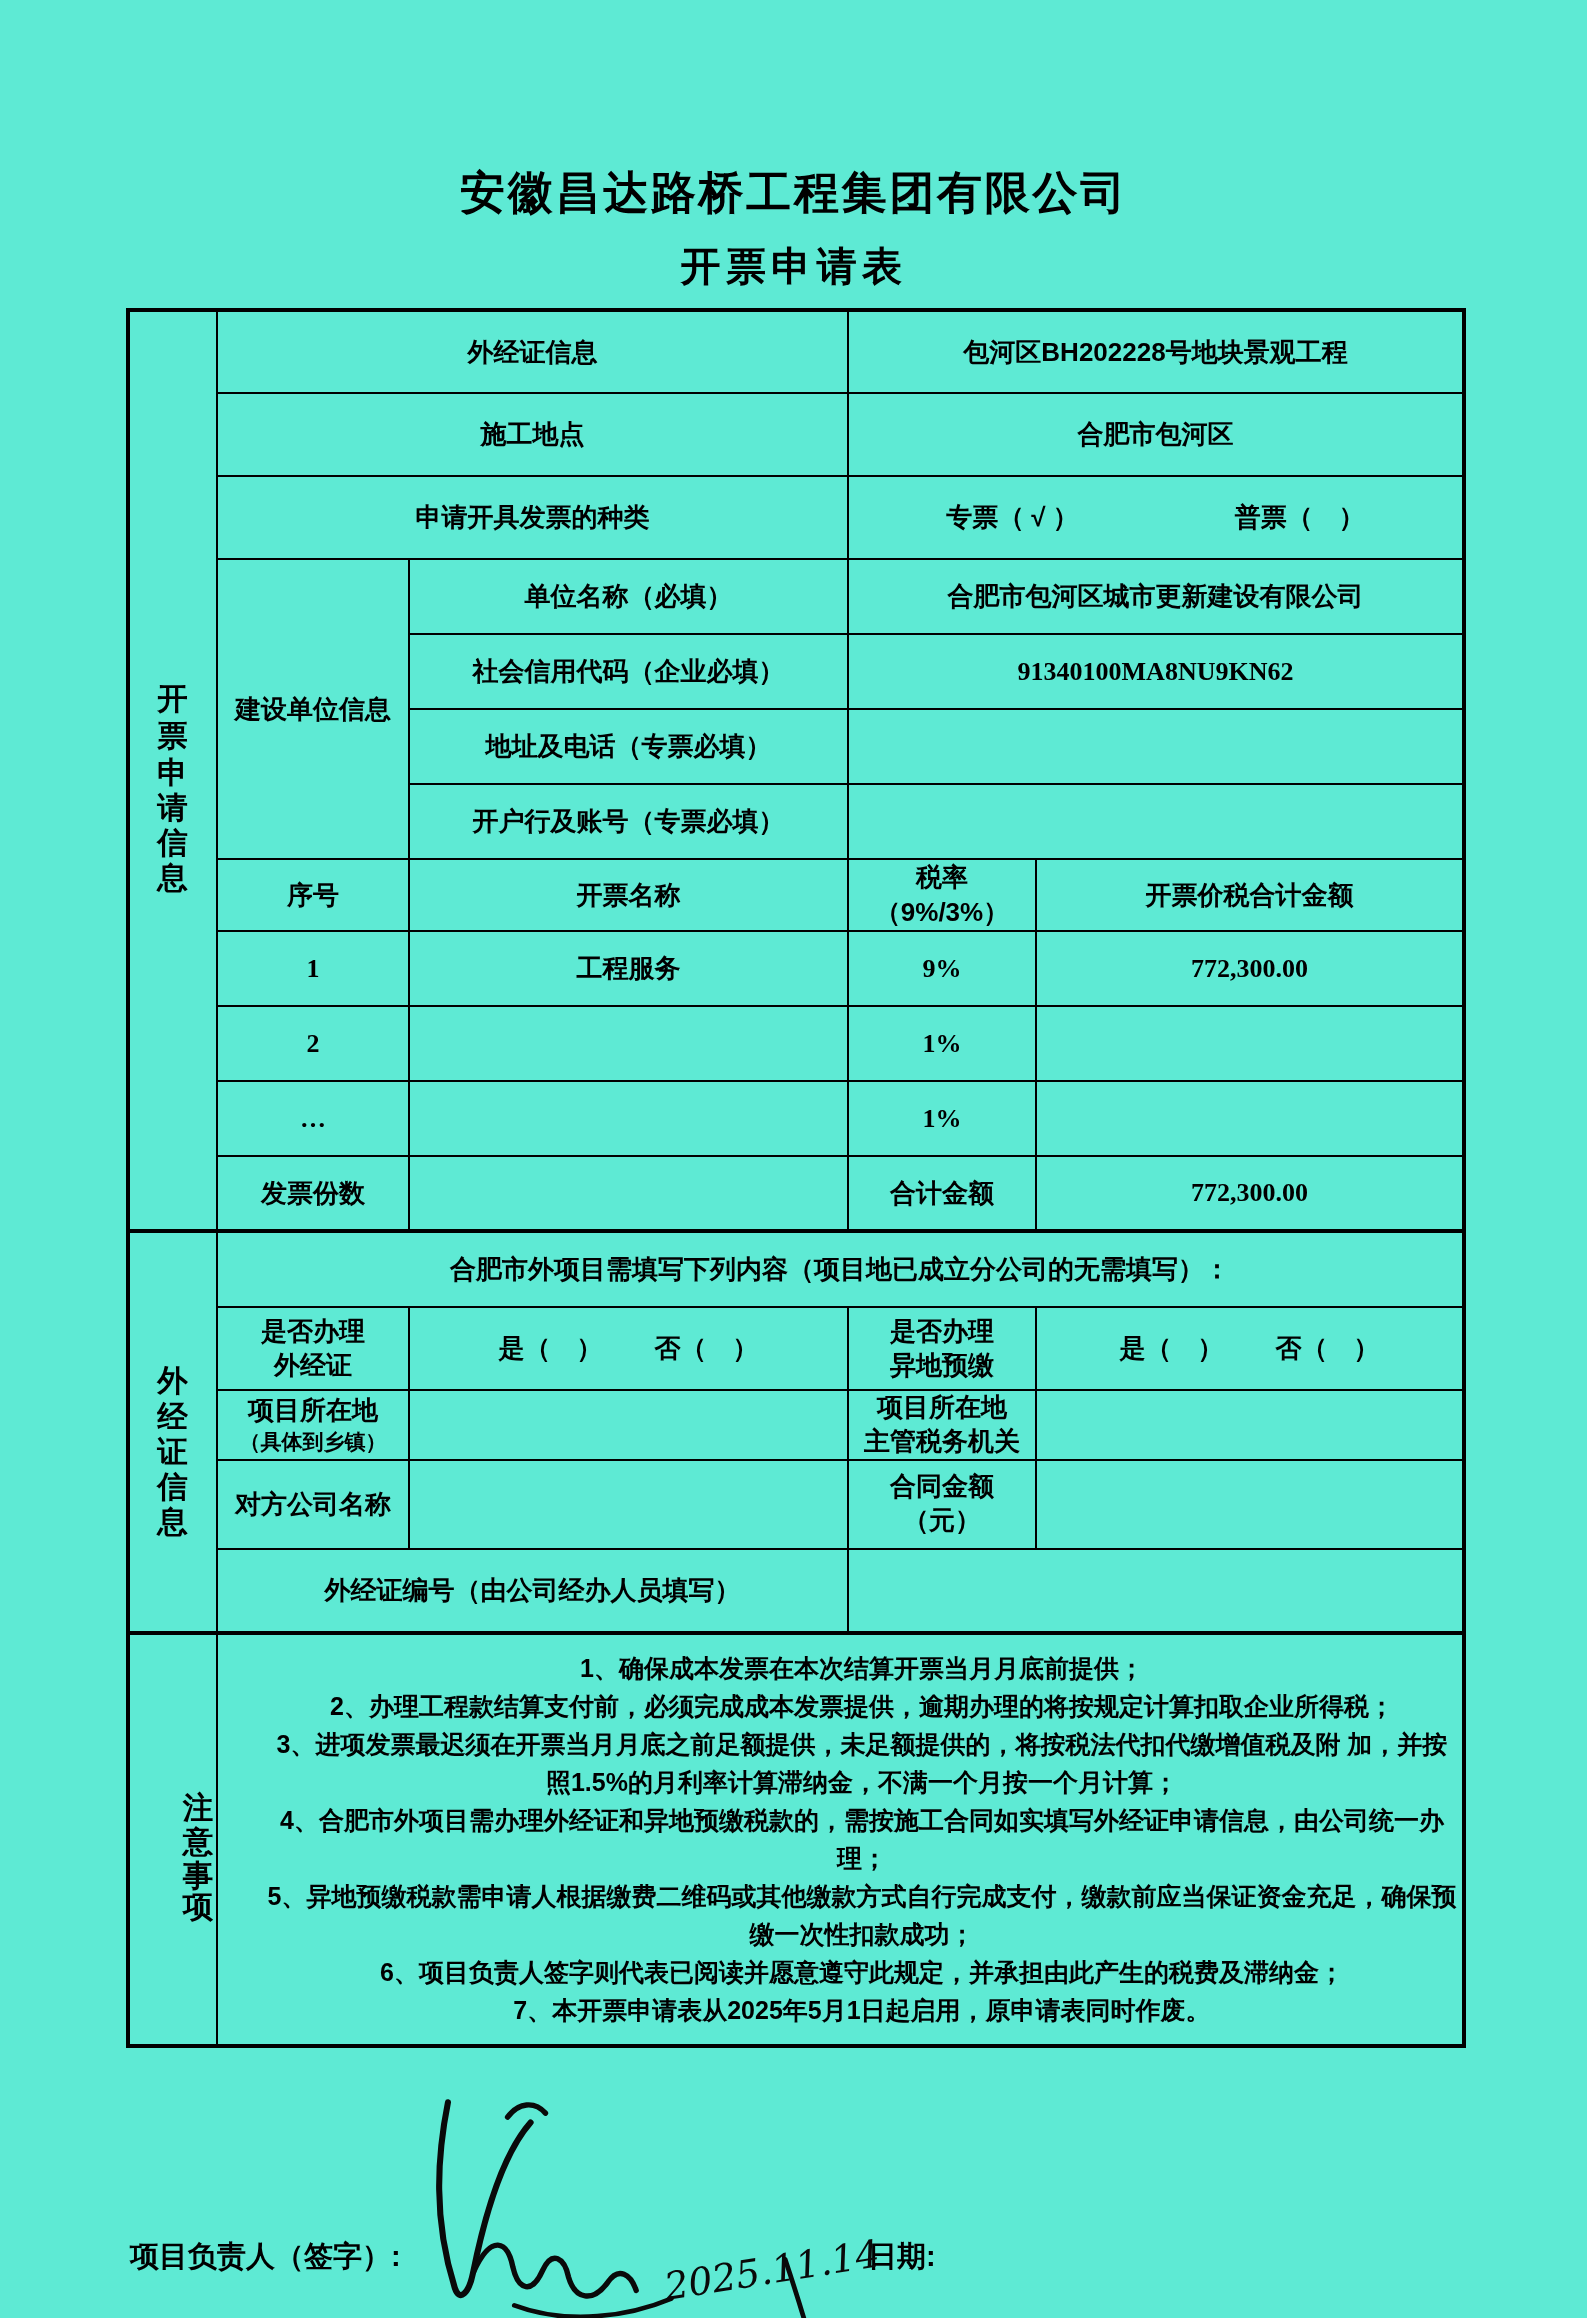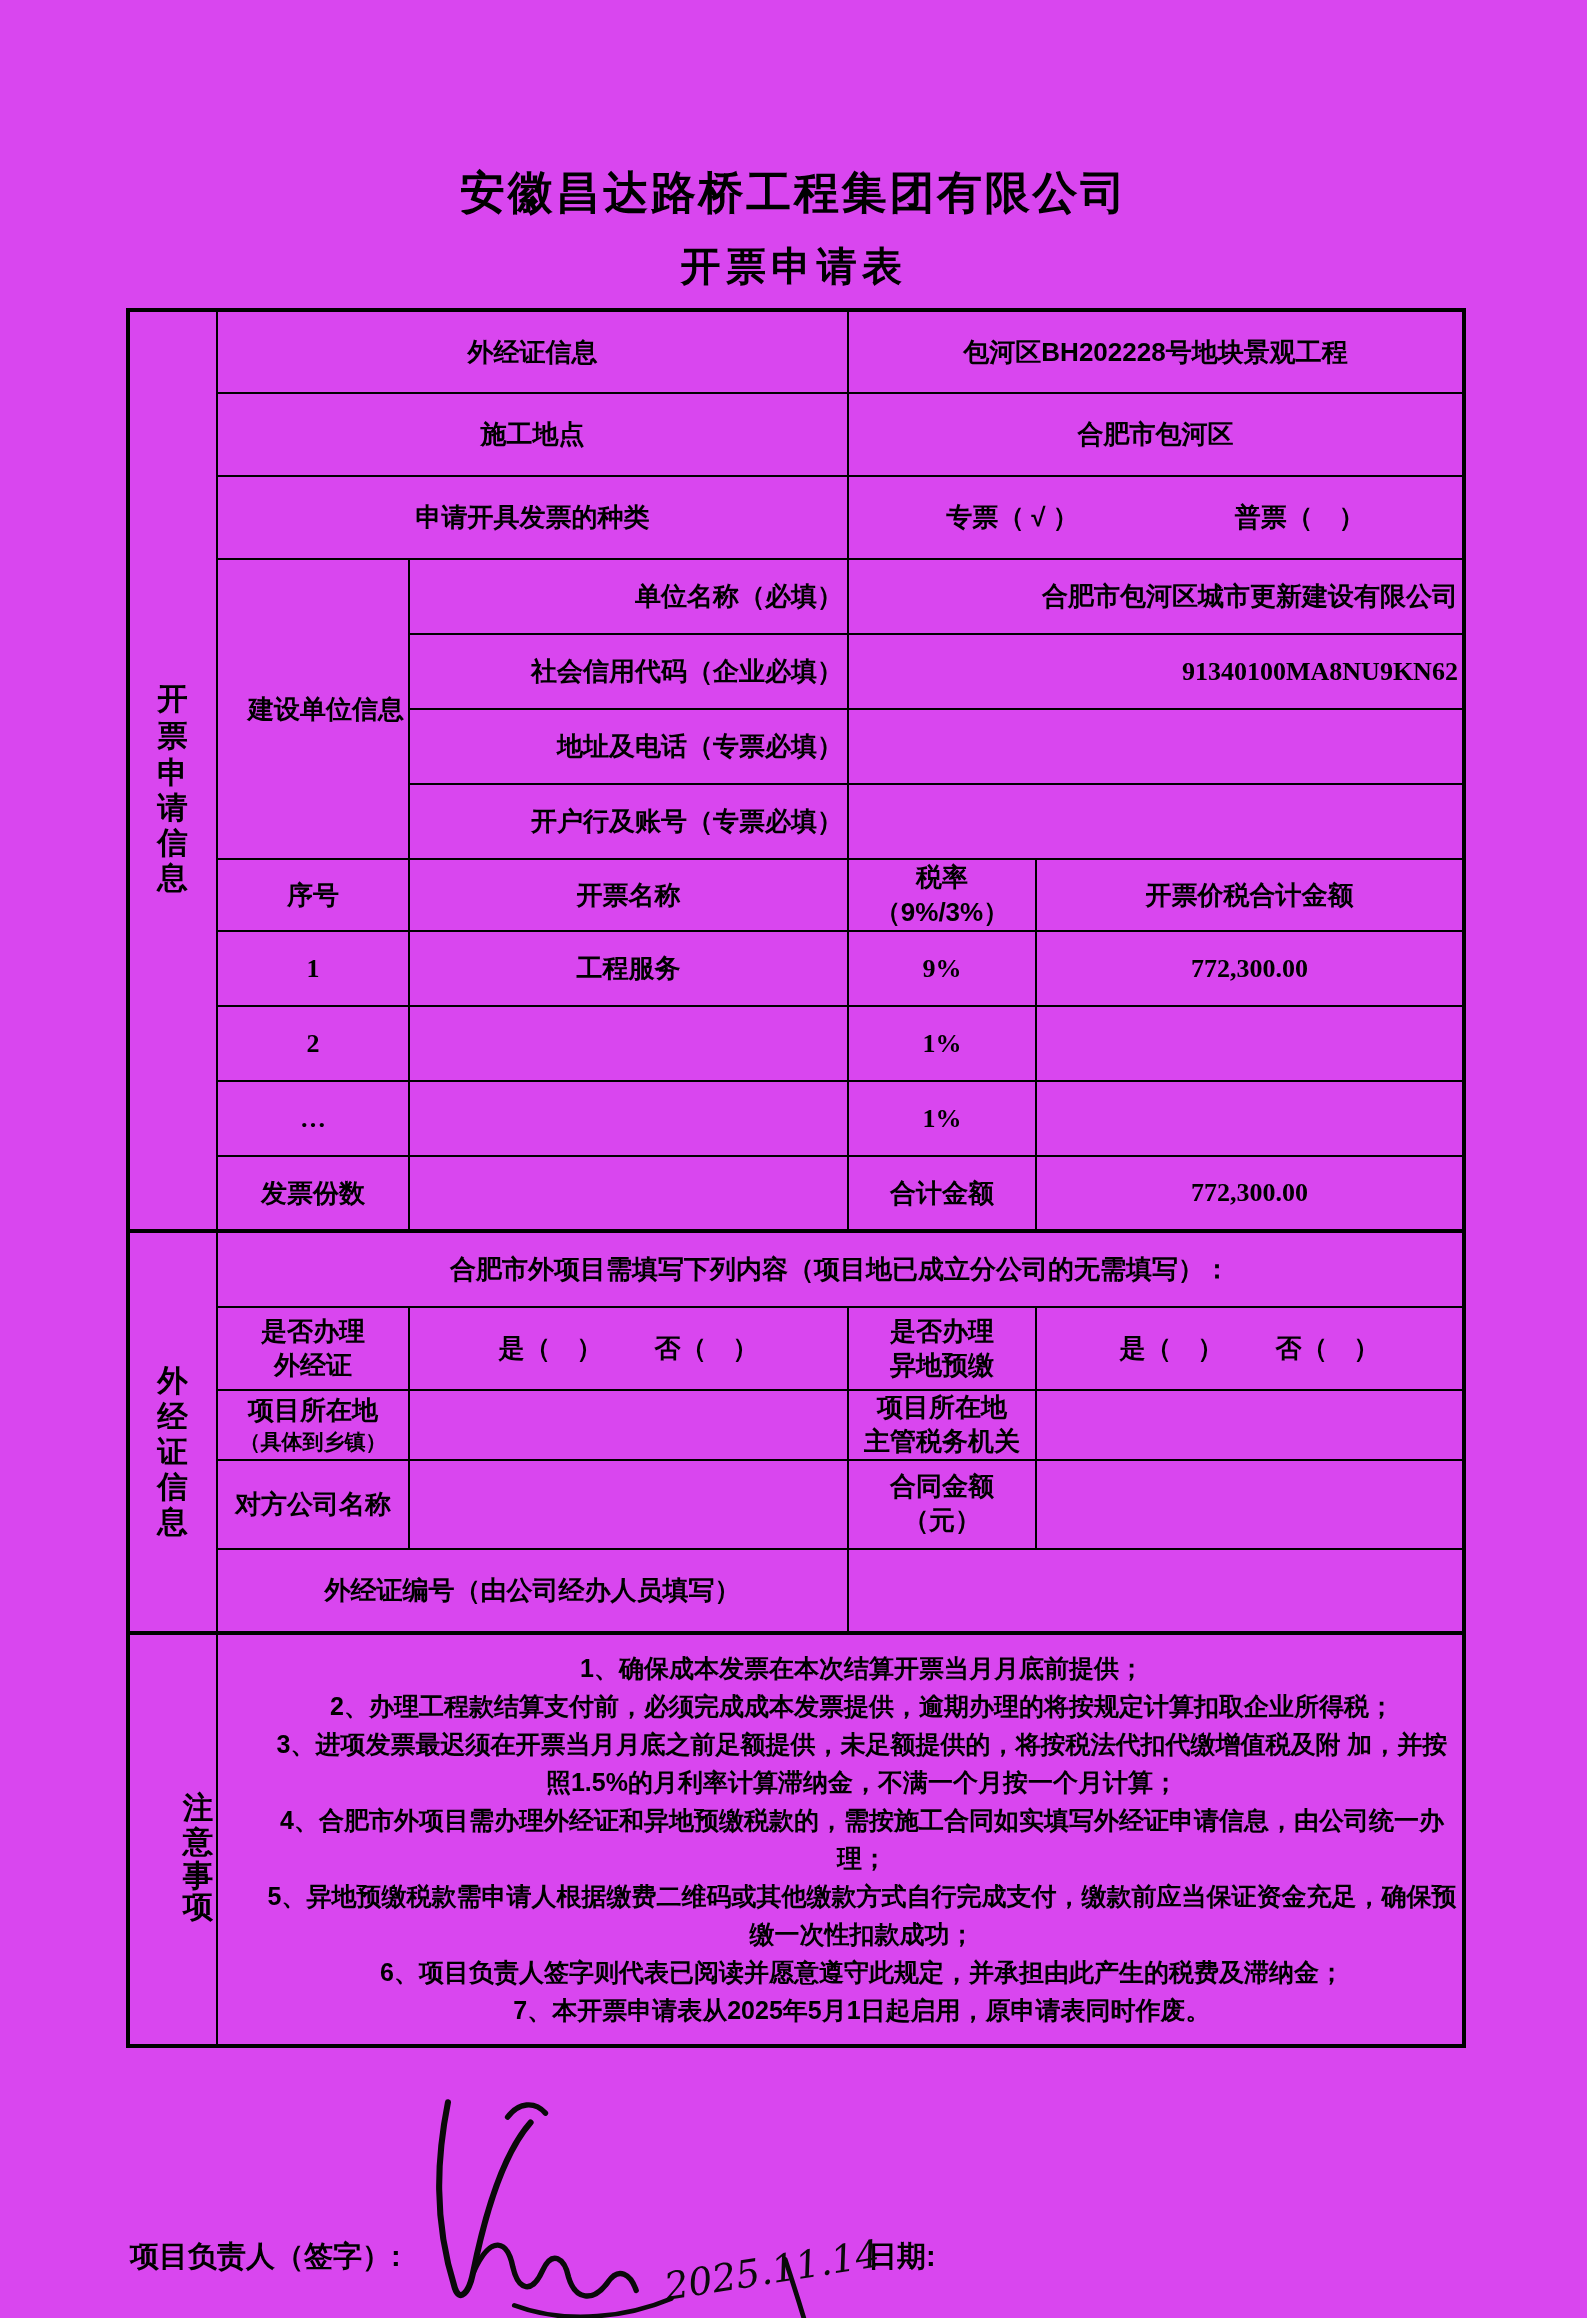--- a/index.html
+++ b/index.html
@@ -1,31 +1,31 @@
 <!DOCTYPE html>
 <html style="font-size:11px"><head>
 <meta charset="utf-8">
 <style>
   * { box-sizing: border-box; }
   html, body { margin:0; padding:0; background:#ffffff; }
   body { width:1588px; height:2319px; font-family:"Liberation Sans", sans-serif; color:#000; }
-  .page { position:relative; width:1588px; height:2319px; background:#d946ef; overflow:hidden; }
+  .page { position:relative; width:1588px; height:2319px; background:#5eead4; overflow:hidden; }
 
   .title1 { position:absolute; top:163px; left:0; width:1588px; text-align:center;
             font-size:45px; font-weight:bold; letter-spacing:2.7px; }
   .title2 { position:absolute; top:239px; left:0; width:1588px; text-align:center;
             font-size:40px; font-weight:bold; letter-spacing:5.4px; }
 
   table.main { position:absolute; left:126px; top:308px; width:1336px;
                border-collapse:collapse; table-layout:fixed; border:4.7px solid #000; }
   table.main td { border:2px solid #000; padding:0 4.1px; text-align:center; vertical-align:middle;
                   font-size:26px; font-weight:bold; overflow:hidden; }
 
   tr.h123 > td { height:83px; }
-  tr.h111 > td { height:75px;text-align:right; }
+  tr.h111 > td { height:75px; }
   tr.h86  > td { height:58px; }
   tr.h110 > td { height:75px; }
   tr.h112 > td { height:76px; }
   tr.h134 > td { height:69px; }
   tr.h131 > td { height:89px; }
   tr.h124 > td { height:84px;margin-left:12px; }
   tr.h610 > td { height:413px;padding-left:48px; }
 
   tr.sec > td { border-top:4.7px solid #000; }
   td.dotted { border-bottom:3.4px dotted #000; }

